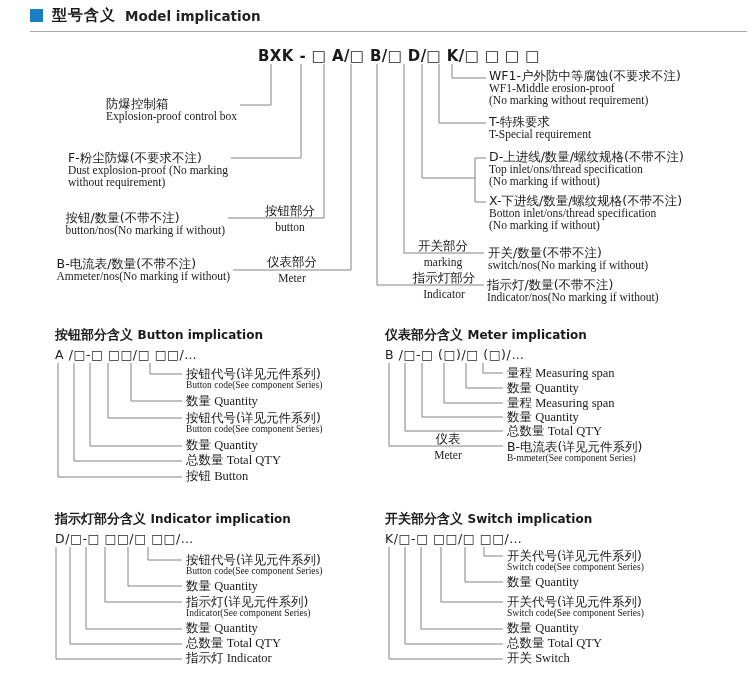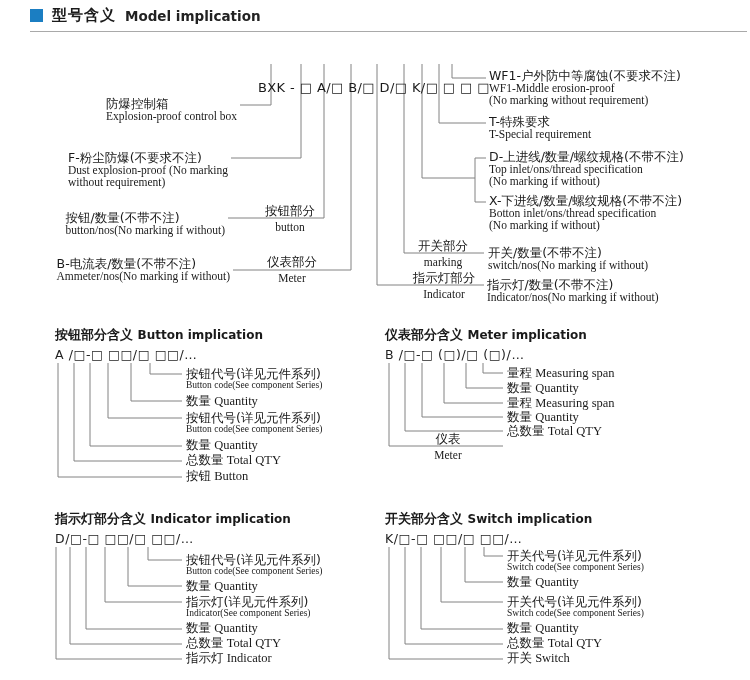--- a/index.html
+++ b/index.html
@@ -5,21 +5,21 @@
   html,body { margin:0; padding:0; background:#fff; }
   .page { position:relative; width:750px; height:680px; background:#ffffff; overflow:hidden;
           font-family:"DejaVu Sans","Liberation Sans",sans-serif; color:#1a1a1a; }
   .abs { position:absolute; }
   svg.wires { position:absolute; left:0; top:0; }
   .hdr { left:30px; top:6px; display:flex; align-items:center; gap:9px; }
   .bullet { width:13px; height:13px; display:inline-block; }
   .hdr-zh { font-size:15px; font-weight:bold; letter-spacing:1px; }
   .hdr-en { font-size:13.5px; font-weight:bold; color:#222; }
   .hr { position:absolute; left:30px; top:31px; width:717px; height:1px; background:#a9a9a9; }
-  .code { font-weight:normal; font-size:13px; letter-spacing:0.4px; white-space:nowrap;margin-top:33px; }
+  .code { font-weight:bold; font-size:15px; letter-spacing:0.4px; white-space:nowrap; }
   .scode { font-size:12.5px; letter-spacing:0.6px; white-space:nowrap; color:#222; }
   .lbl span { display:block; }
   .zh { font-size:12.5px; line-height:13px; white-space:nowrap; }
   .en { font-family:"Liberation Serif","DejaVu Serif",serif; font-size:11.5px; line-height:12px; white-space:nowrap; }
   .mix { font-family:"Liberation Serif","DejaVu Serif",serif; font-size:12.5px; line-height:13px; white-space:nowrap; }
   .sub { font-family:"Liberation Serif","DejaVu Serif",serif; font-size:9.5px; line-height:10.5px; color:#222; white-space:nowrap; }
   .r { }
   .straddle { text-align:center; transform:translateX(-50%); }
   .straddle .zh { margin-bottom:4px; }
   .sec-title { font-weight:bold; font-size:13px; white-space:nowrap; }
@@ -194,20 +194,24 @@
   <div class="abs lbl" style="left:507px;top:411px">
     <span class="mix">数量 Quantity</span>
   </div>
   <div class="abs lbl" style="left:507px;top:425px">
     <span class="mix">总数量 Total QTY</span>
   </div>
   <div class="abs lbl straddle" style="left:448px;top:432px">
     <span class="zh">仪表</span>
     <span class="en">Meter</span>
   </div>
+  <div class="abs lbl" style="left:507px;top:440px">
+    <span class="zh">B-电流表(详见元件系列)</span>
+    <span class="sub">B-mmeter(See  component Series)</span>
+  </div>
 
   <div class="abs sec-title" style="left:55px;top:510px">
     <span>指示灯部分含义</span>
     <span class="en-t">Indicator implication</span>
   </div>
   <div class="abs scode" style="left:55px;top:531px">D/□-□ □□/□ □□/…</div>
   <div class="abs lbl" style="left:186px;top:553px">
     <span class="zh">按钮代号(详见元件系列)</span>
     <span class="sub">Button code(See component Series)</span>
   </div>

